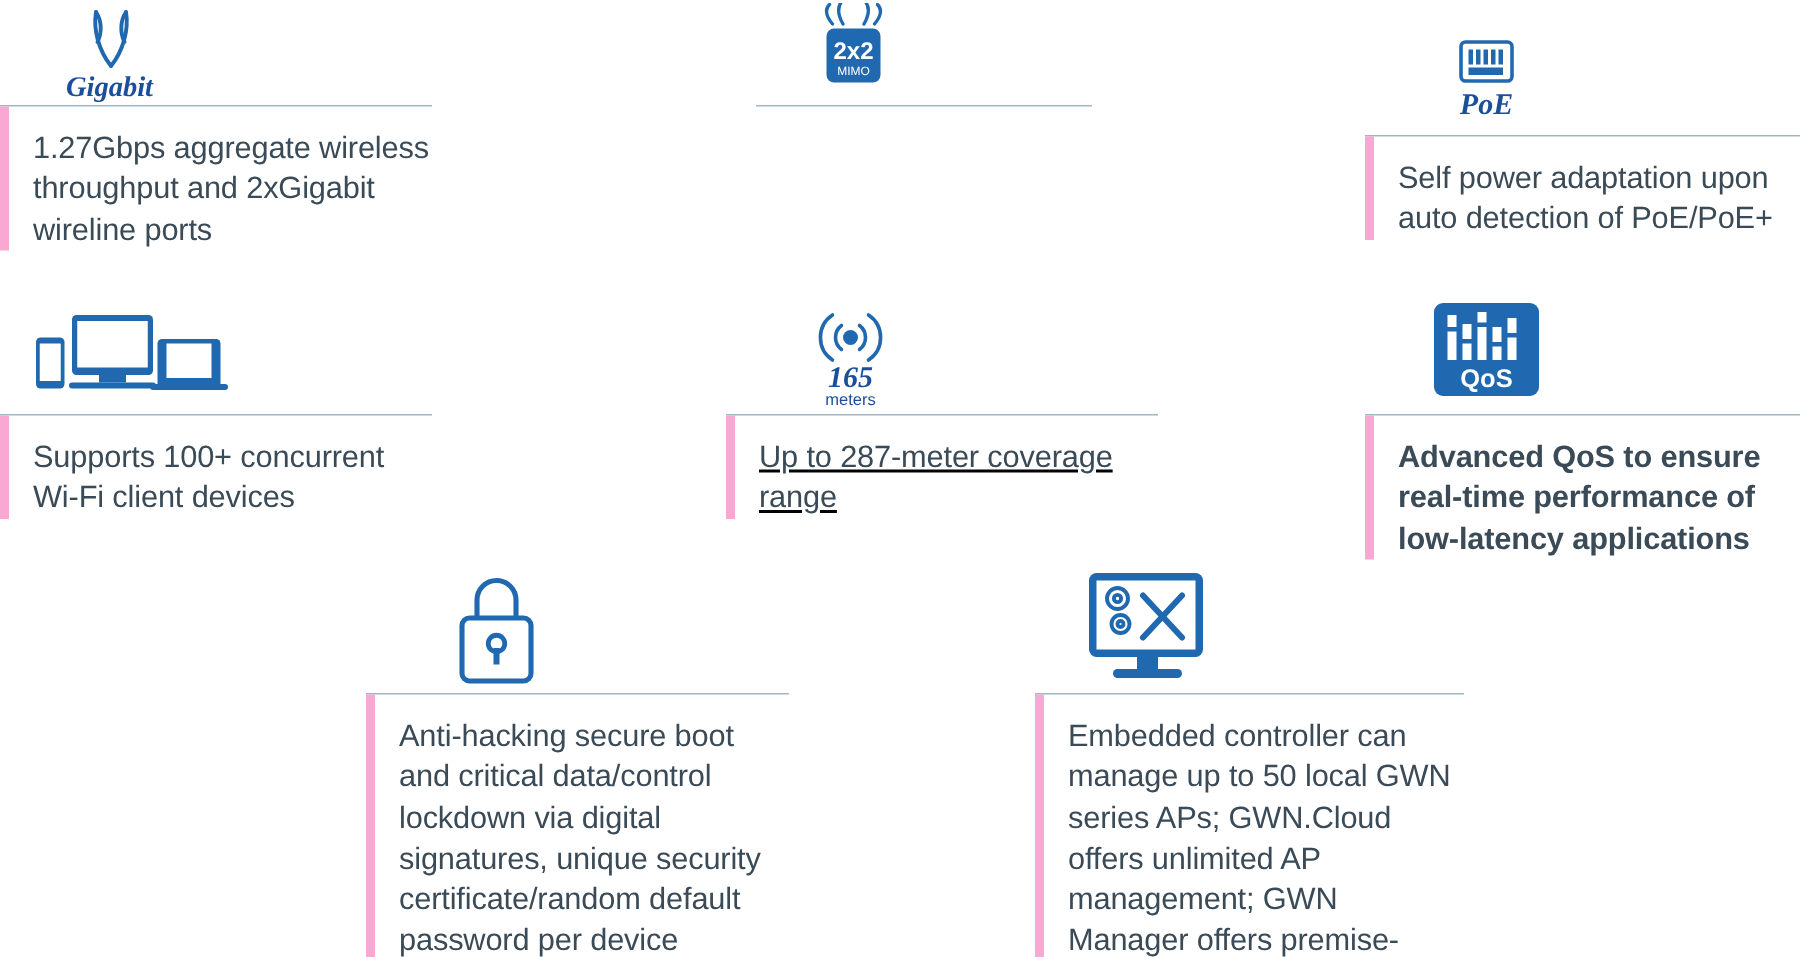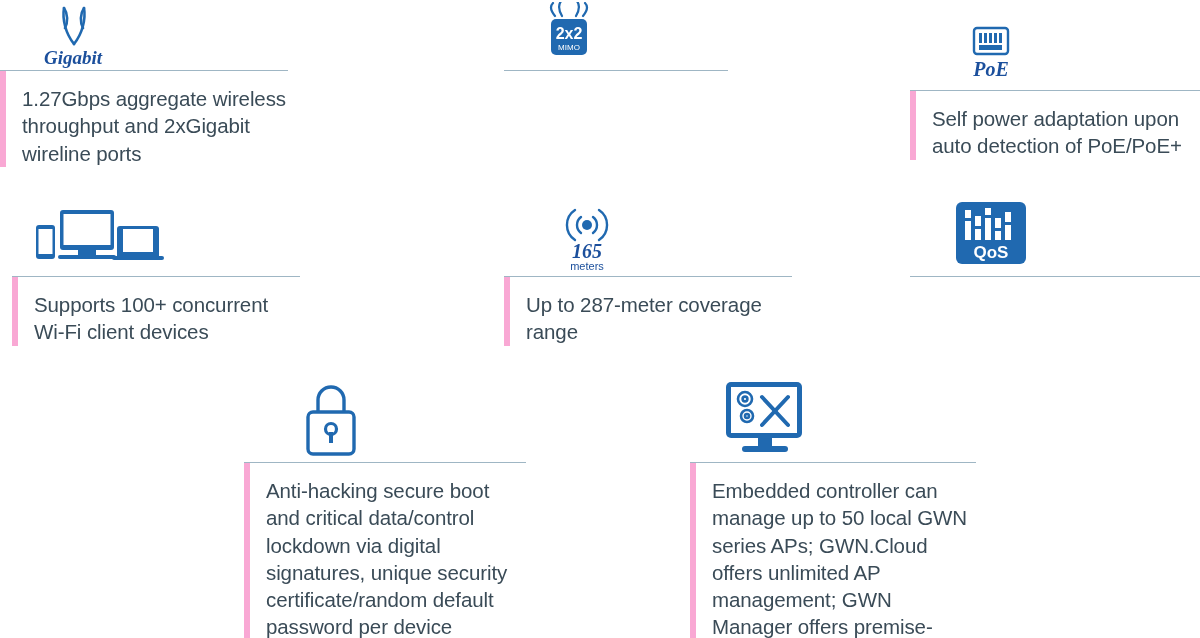--- a/index.html
+++ b/index.html
@@ -98,41 +98,41 @@
         <rect x="36" y="9" width="3" height="10"></rect>
         <rect x="16" y="21" width="23" height="5"></rect>
       </g>
       <text x="28" y="52" text-anchor="middle" font-family="'Liberation Serif', serif" font-size="20" font-style="italic" font-weight="bold" fill="#1b4f9c">PoE</text>
     </svg>
   </div>
   <div class="rule" style="width:290px;"></div>
   <div class="text-block">Self power adaptation upon auto detection of PoE/PoE+</div>
 </div>
 
-<div class="feature" style="left:12px; top:196px; width:290px;">
+<div class="feature" style="left:0px; top:196px; width:290px;">
   <div class="icon-wrap" style="height:80px; padding-left:22px;">
     <svg width="130" height="76" viewBox="0 0 130 76">
       <g fill="#2069b0">
         <rect x="2" y="25" width="19" height="34" rx="3"></rect>
         <rect x="4.5" y="29" width="14" height="25" fill="#ffffff"></rect>
         <rect x="26" y="10" width="54" height="40" rx="3"></rect>
         <rect x="29.5" y="14" width="47" height="31" fill="#ffffff"></rect>
         <rect x="44" y="50" width="18" height="5"></rect>
         <rect x="24" y="55" width="58" height="4" rx="2"></rect>
         <path d="M86 26 h36 a3 3 0 0 1 3 3 v27 h-42 v-27 a3 3 0 0 1 3 -3 z"></path>
         <rect x="89" y="29" width="30" height="23" fill="#ffffff"></rect>
         <rect x="78" y="56" width="52" height="4" rx="2"></rect>
       </g>
     </svg>
   </div>
   <div class="rule" style="width:288px;"></div>
   <div class="text-block">Supports 100+ concurrent Wi-Fi client devices</div>
 </div>
 
-<div class="feature" style="left:504px; top:196px; width:290px;">
+<div class="feature" style="left:484px; top:196px; width:290px;text-decoration:underline;">
   <div class="icon-wrap" style="height:80px; padding-left:46px;">
     <svg width="74" height="76" viewBox="0 0 74 76">
       <g fill="none" stroke="#2069b0" stroke-width="2.4" stroke-linecap="round">
         <path d="M25 10 A 18 18 0 0 0 25 40"></path>
         <path d="M49 10 A 18 18 0 0 1 49 40"></path>
         <path d="M31 17 A 10 10 0 0 0 31 33"></path>
         <path d="M43 17 A 10 10 0 0 1 43 33"></path>
       </g>
       <circle cx="37" cy="25" r="5" fill="#2069b0"></circle>
       <text x="37" y="58" text-anchor="middle" font-family="'Liberation Serif', serif" font-size="20" font-style="italic" font-weight="bold" fill="#1b4f9c">165</text>
@@ -158,20 +158,21 @@
         <rect x="14" y="18" width="8" height="3"></rect>
         <rect x="24" y="26" width="8" height="3"></rect>
         <rect x="34" y="15" width="8" height="3"></rect>
         <rect x="44" y="28" width="8" height="3"></rect>
         <rect x="54" y="22" width="8" height="3"></rect>
       </g>
       <text x="41" y="58" text-anchor="middle" font-family="'Liberation Sans', sans-serif" font-size="17" fill="#ffffff">QoS</text>
     </svg>
   </div>
   <div class="rule" style="width:290px;"></div>
+  <div class="text-block">Advanced QoS to ensure real-time performance of low-latency applications</div>
 </div>
 
 <div class="feature" style="left:244px; top:372px; width:282px;">
   <div class="icon-wrap" style="height:90px; padding-left:54px;">
     <svg width="66" height="86" viewBox="0 0 66 86">
       <path d="M20 36 v-12 a13 13 0 0 1 26 0 v12" fill="none" stroke="#2069b0" stroke-width="3.4"></path>
       <rect x="10" y="36" width="46" height="42" rx="5" fill="none" stroke="#2069b0" stroke-width="3.4"></rect>
       <circle cx="33" cy="53" r="5.5" fill="none" stroke="#2069b0" stroke-width="3.2"></circle>
       <rect x="31" y="56" width="4" height="11" fill="#2069b0"></rect>
     </svg>

